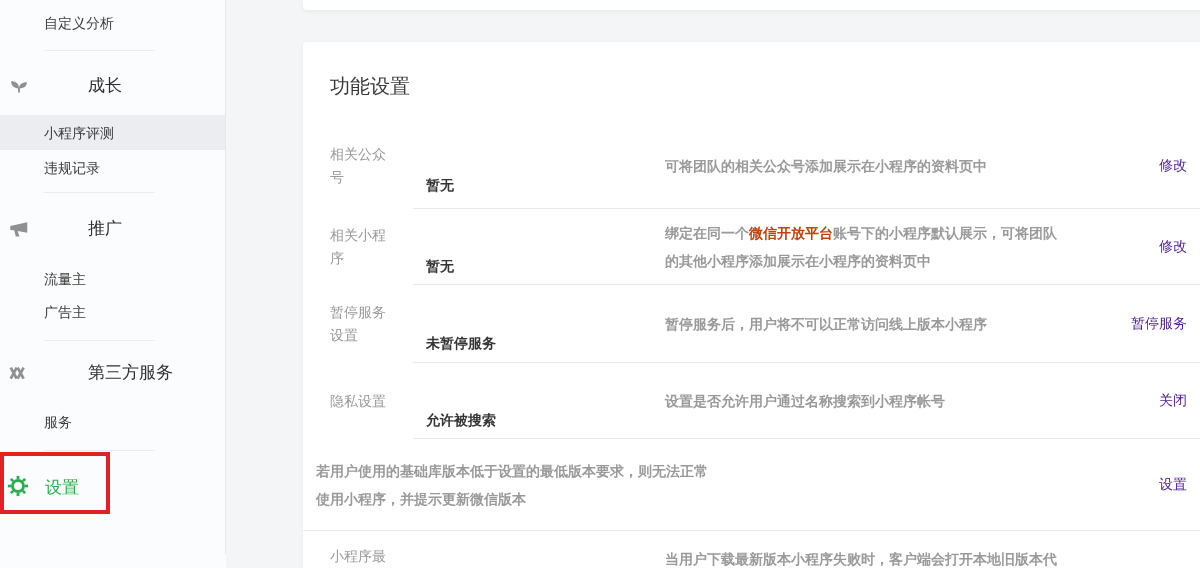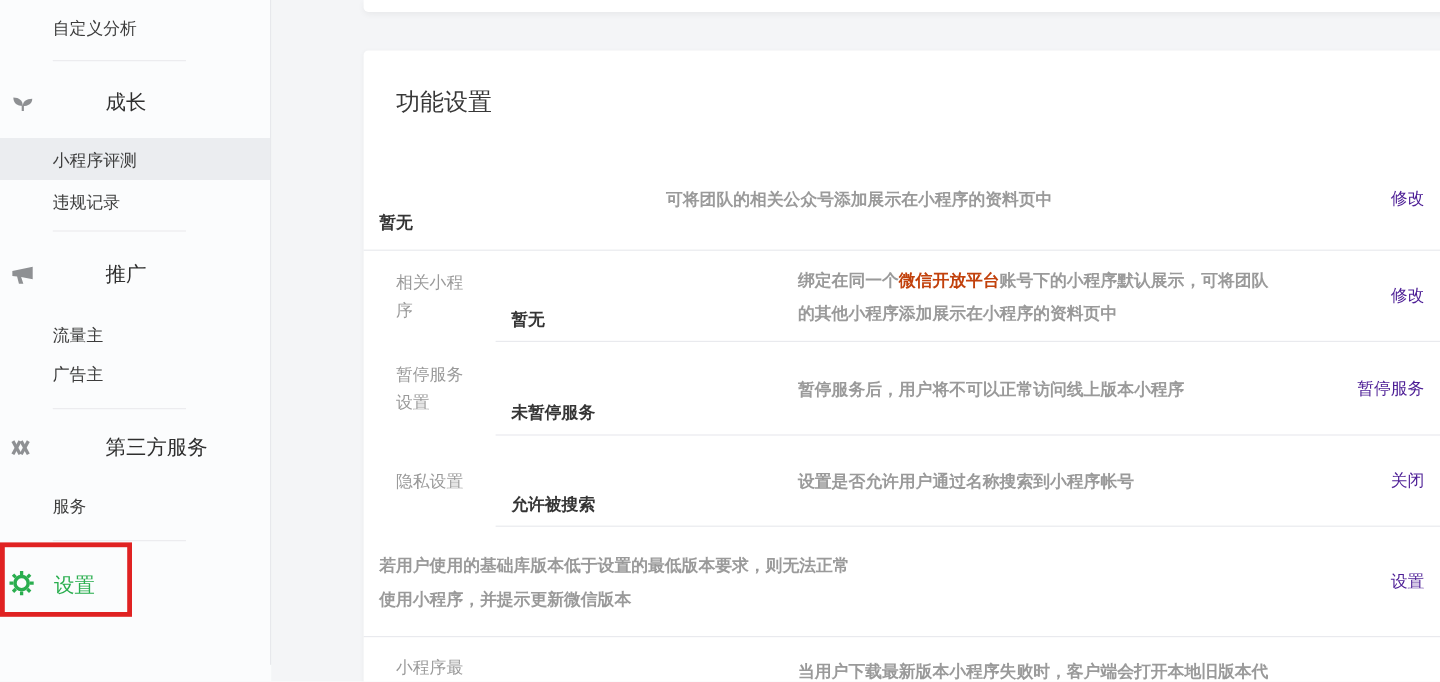--- a/index.html
+++ b/index.html
@@ -106,20 +106,23 @@
 </div>
 
 <div class="sidebar-border"></div>
 
 <div class="top-sliver"></div>
 
 <div class="card">
   <h1 class="card-heading">功能设置</h1>
 
   <div class="frow r1">
+    <div class="flabel">
+        <span>相关公众号</span>
+      </div>
     <div class="fcontent">
       <div class="fvalue">暂无</div>
       <div class="fdesc">可将团队的相关公众号添加展示在小程序的资料页中</div>
       <a class="faction">修改</a>
     </div>
   </div>
 
   <div class="frow r2">
     <div class="flabel">
         <span>相关小程序</span>

